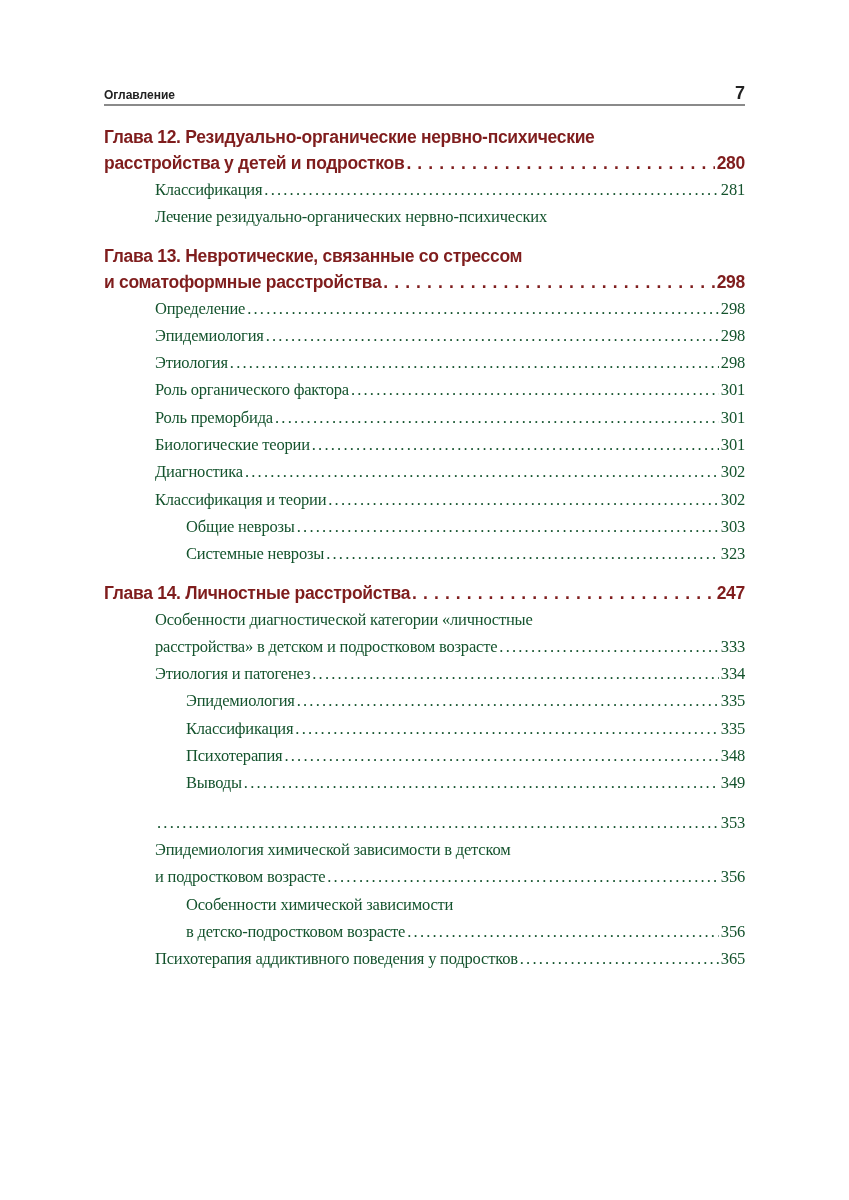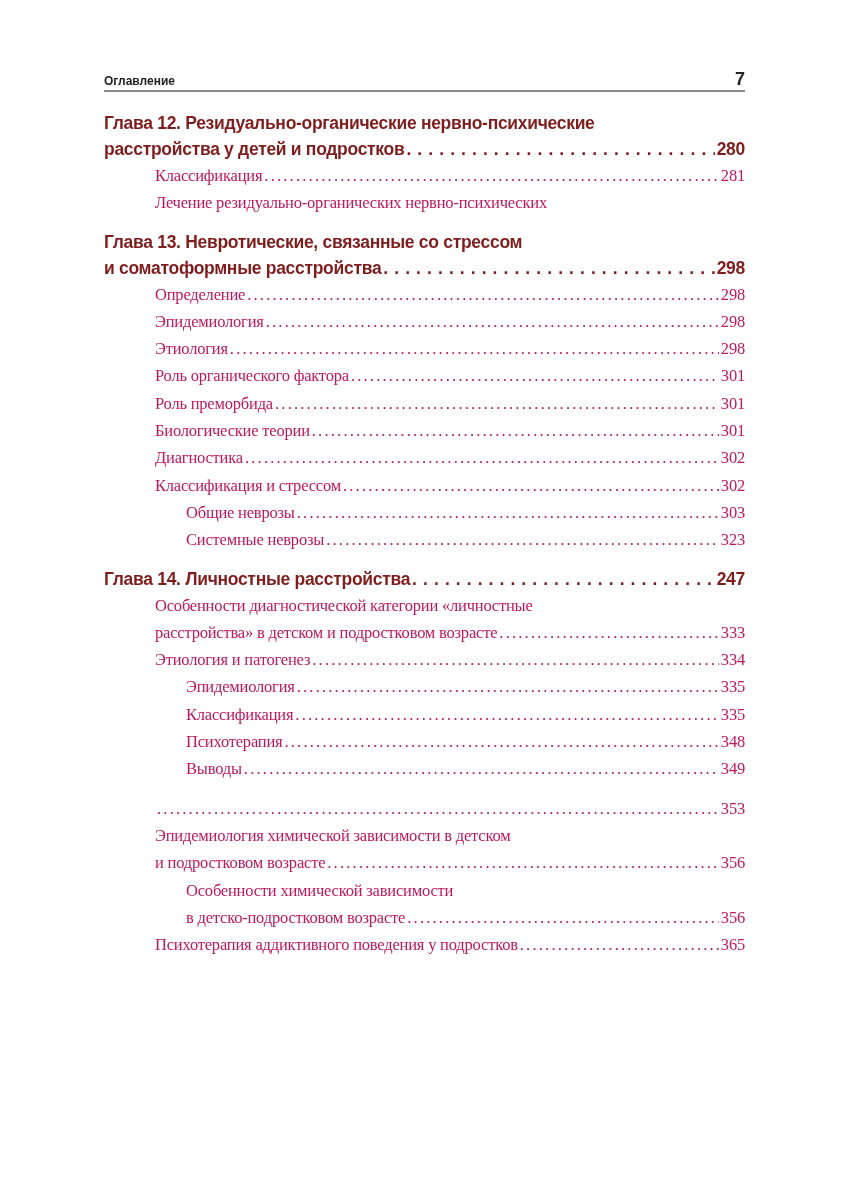--- a/index.html
+++ b/index.html
@@ -1,33 +1,33 @@
 <!DOCTYPE html>
 <html><head>
 <meta charset="utf-8">
 <style>
   html, body { margin: 0; padding: 0; background: #ffffff; }
   body { width: 849px; height: 1200px; position: relative; overflow: hidden; color: #1a1a1a; }
-  .page { position: absolute; left: 104px; top: 66px; width: 641px; }
+  .page { position: absolute; left: 104px; top: 80px; width: 641px; }
   .running-head { display: flex; justify-content: space-between; align-items: flex-end;
     font-family: "Liberation Sans", sans-serif; height: 22px; border-bottom: 2px solid #8a8a8a; padding-bottom: 2px; }
   .rh-title { font-size: 12px; font-weight: bold; color: #222; }
   .rh-num { font-size: 18px; font-weight: bold; color: #222; line-height: 18px; }
 
   .toc { margin-top: 18px; }
   .chapter { margin-bottom: 12px; }
   .ch-line { font-family: "Liberation Sans", sans-serif; font-weight: bold; font-size: 17.5px; line-height: 26px; color: #7f1d1d; letter-spacing: -0.3px; }
   .row { display: flex; align-items: flex-start; }
   .row .txt { white-space: nowrap; }
   .row .leader { flex: 1; overflow: hidden; white-space: nowrap; margin: 0 2px; }
   .row .leader::after { content: ". . . . . . . . . . . . . . . . . . . . . . . . . . . . . . . . . . . . . . . . . . . . . . . . . . . . . . . . . . . . . . . . . . . . . . . . . . . . . . . . . . . . . . . . . . . . . . . . . . . . . . . . . . . . . . . . . . . . . . . ."; }
   .ch-line .leader::after { letter-spacing: 0.6px; }
   .row .pg { white-space: nowrap; }
 
-  .entry { font-family: "Liberation Serif", serif; font-size: 16.5px; line-height: 27.3px; color: #be185d; letter-spacing: -0.2px; }
+  .entry { font-family: "Liberation Serif", serif; font-size: 16.5px; line-height: 27.3px; color: #14532d; letter-spacing: -0.2px; }
   .entry .leader::after { content: "........................................................................................................................................................................................"; letter-spacing: 2.2px; }
   .lvl1 { padding-left: 51px; }
   .lvl2 { padding-left: 82px; }
 </style>
 </head>
 <body>
 
 <div class="page">
   <div class="running-head">
     <span class="rh-title">Оглавление</span>
@@ -87,21 +87,21 @@
         <span class="txt">Биологические теории</span>
         <span class="leader"></span>
         <span class="pg">301</span>
       </div>
       <div class="entry row lvl1">
         <span class="txt">Диагностика</span>
         <span class="leader"></span>
         <span class="pg">302</span>
       </div>
       <div class="entry row lvl1">
-        <span class="txt">Классификация и стрессом</span>
+        <span class="txt">Классификация и теории</span>
         <span class="leader"></span>
         <span class="pg">302</span>
       </div>
       <div class="entry row lvl2">
         <span class="txt">Общие неврозы</span>
         <span class="leader"></span>
         <span class="pg">303</span>
       </div>
       <div class="entry row lvl2">
         <span class="txt">Системные неврозы</span>

